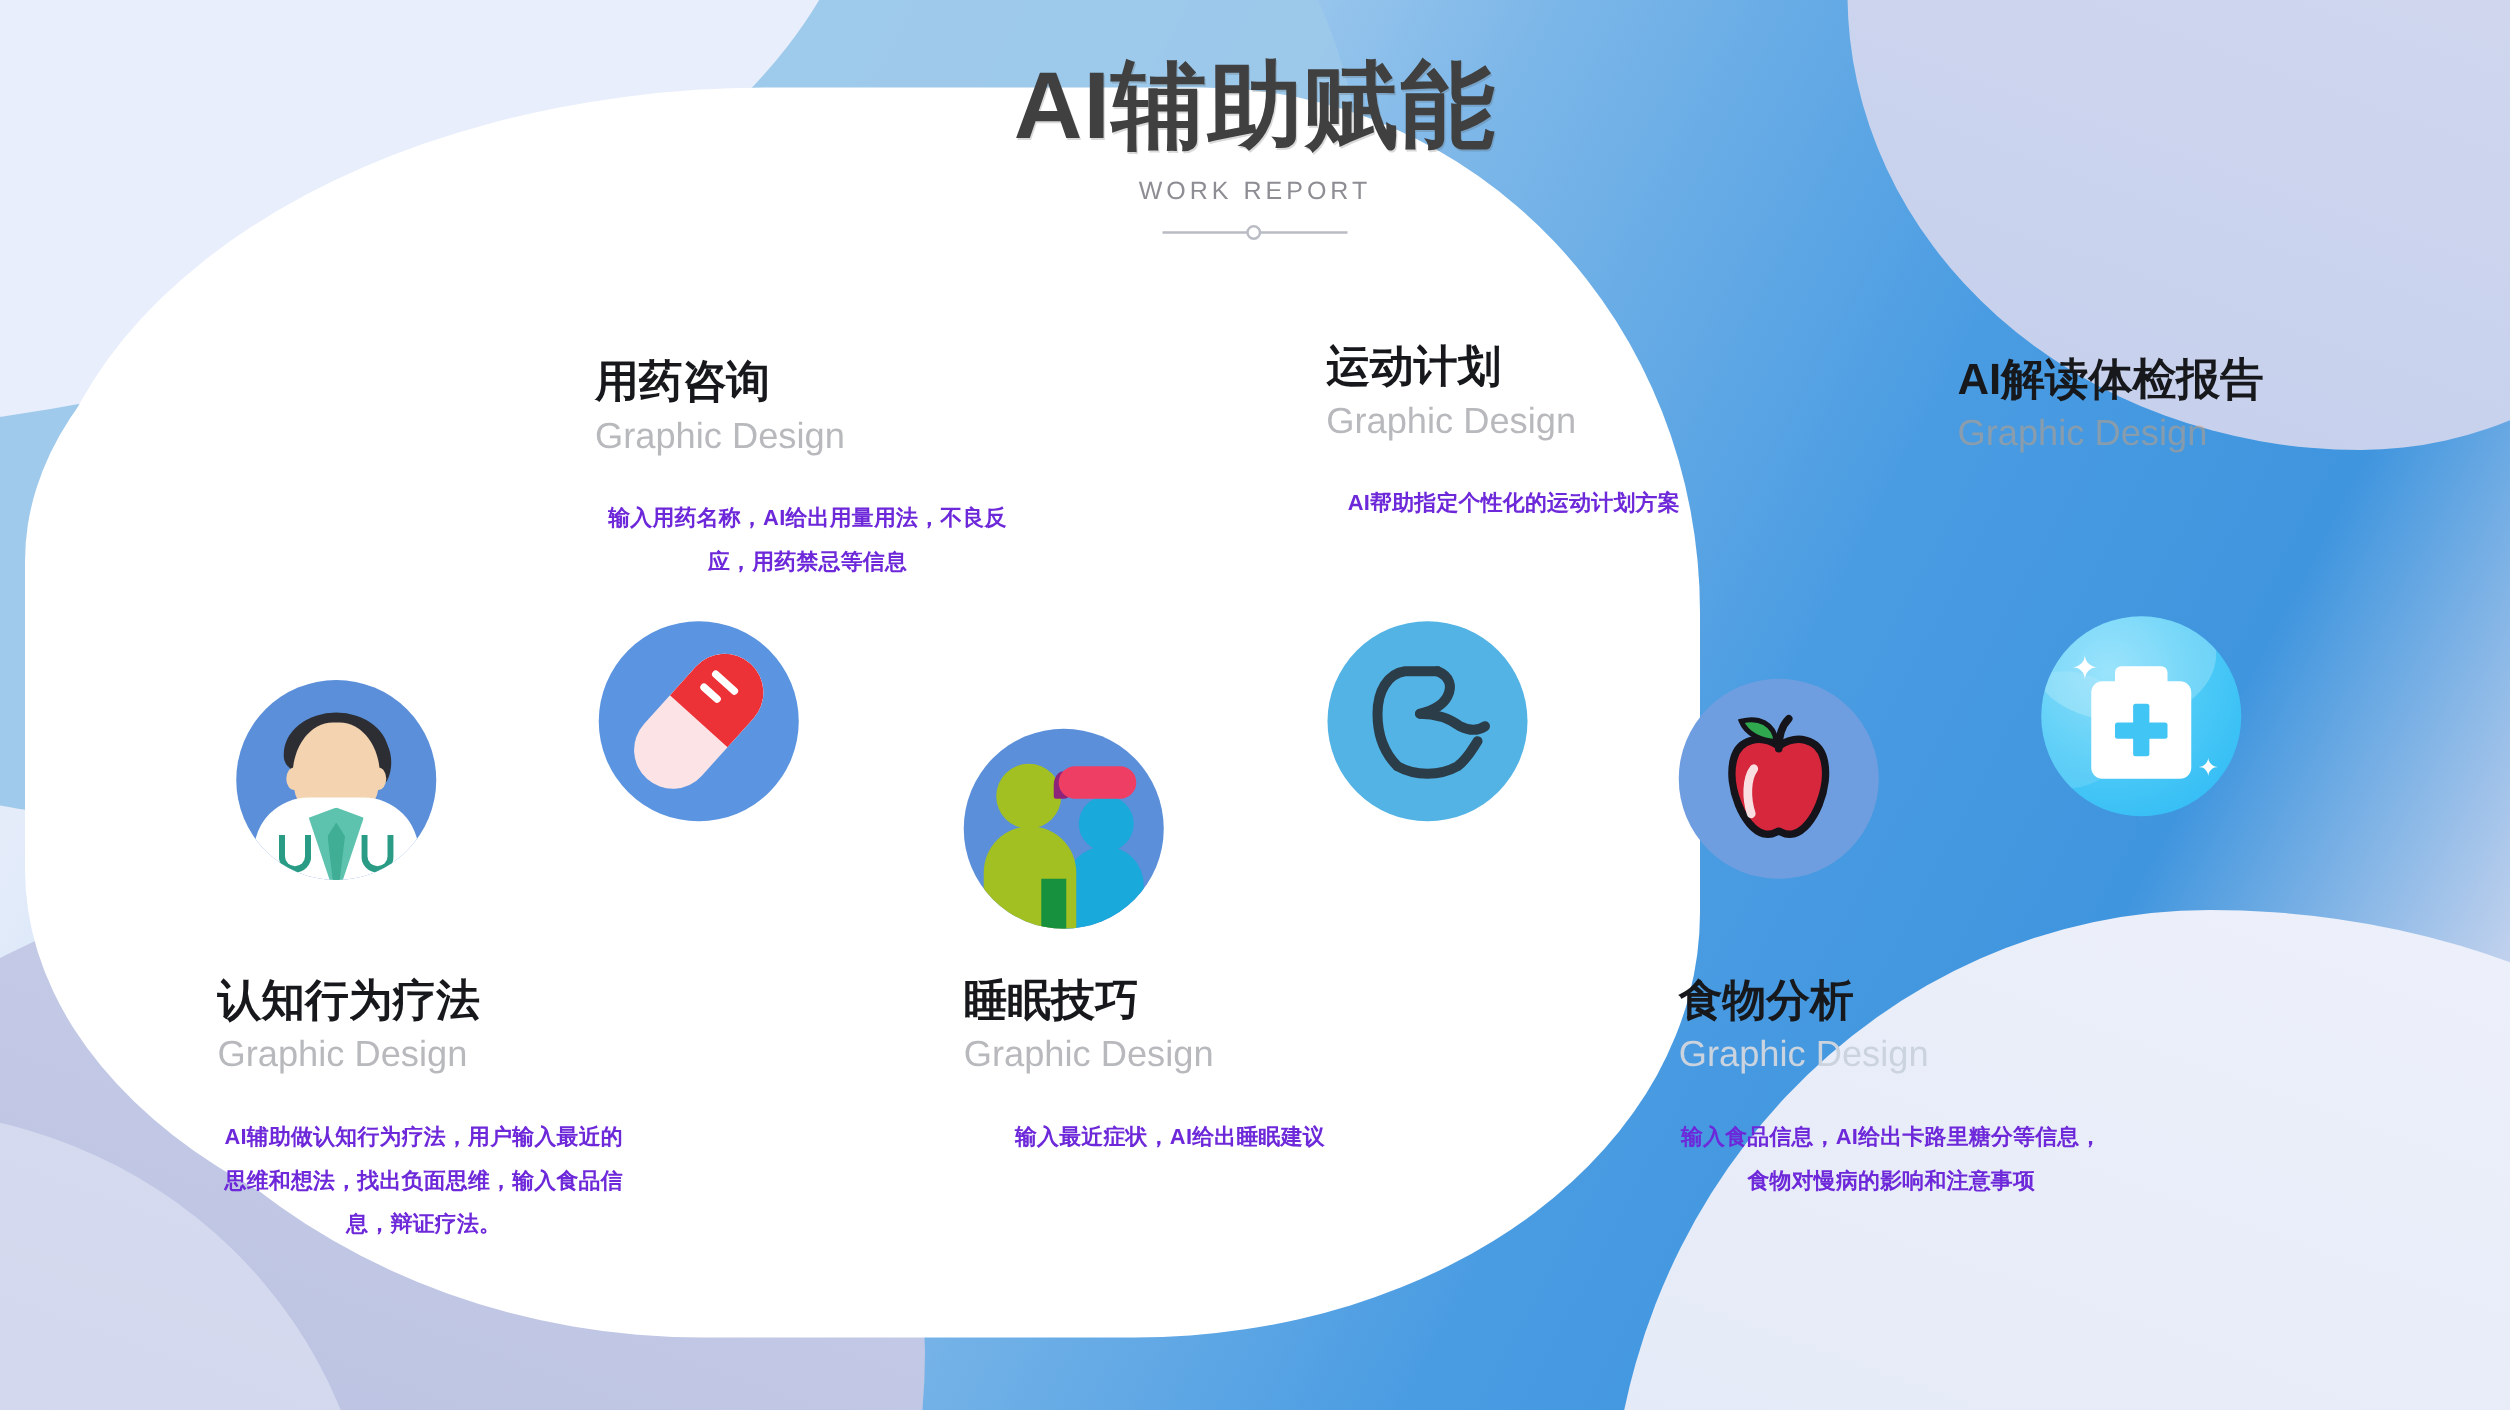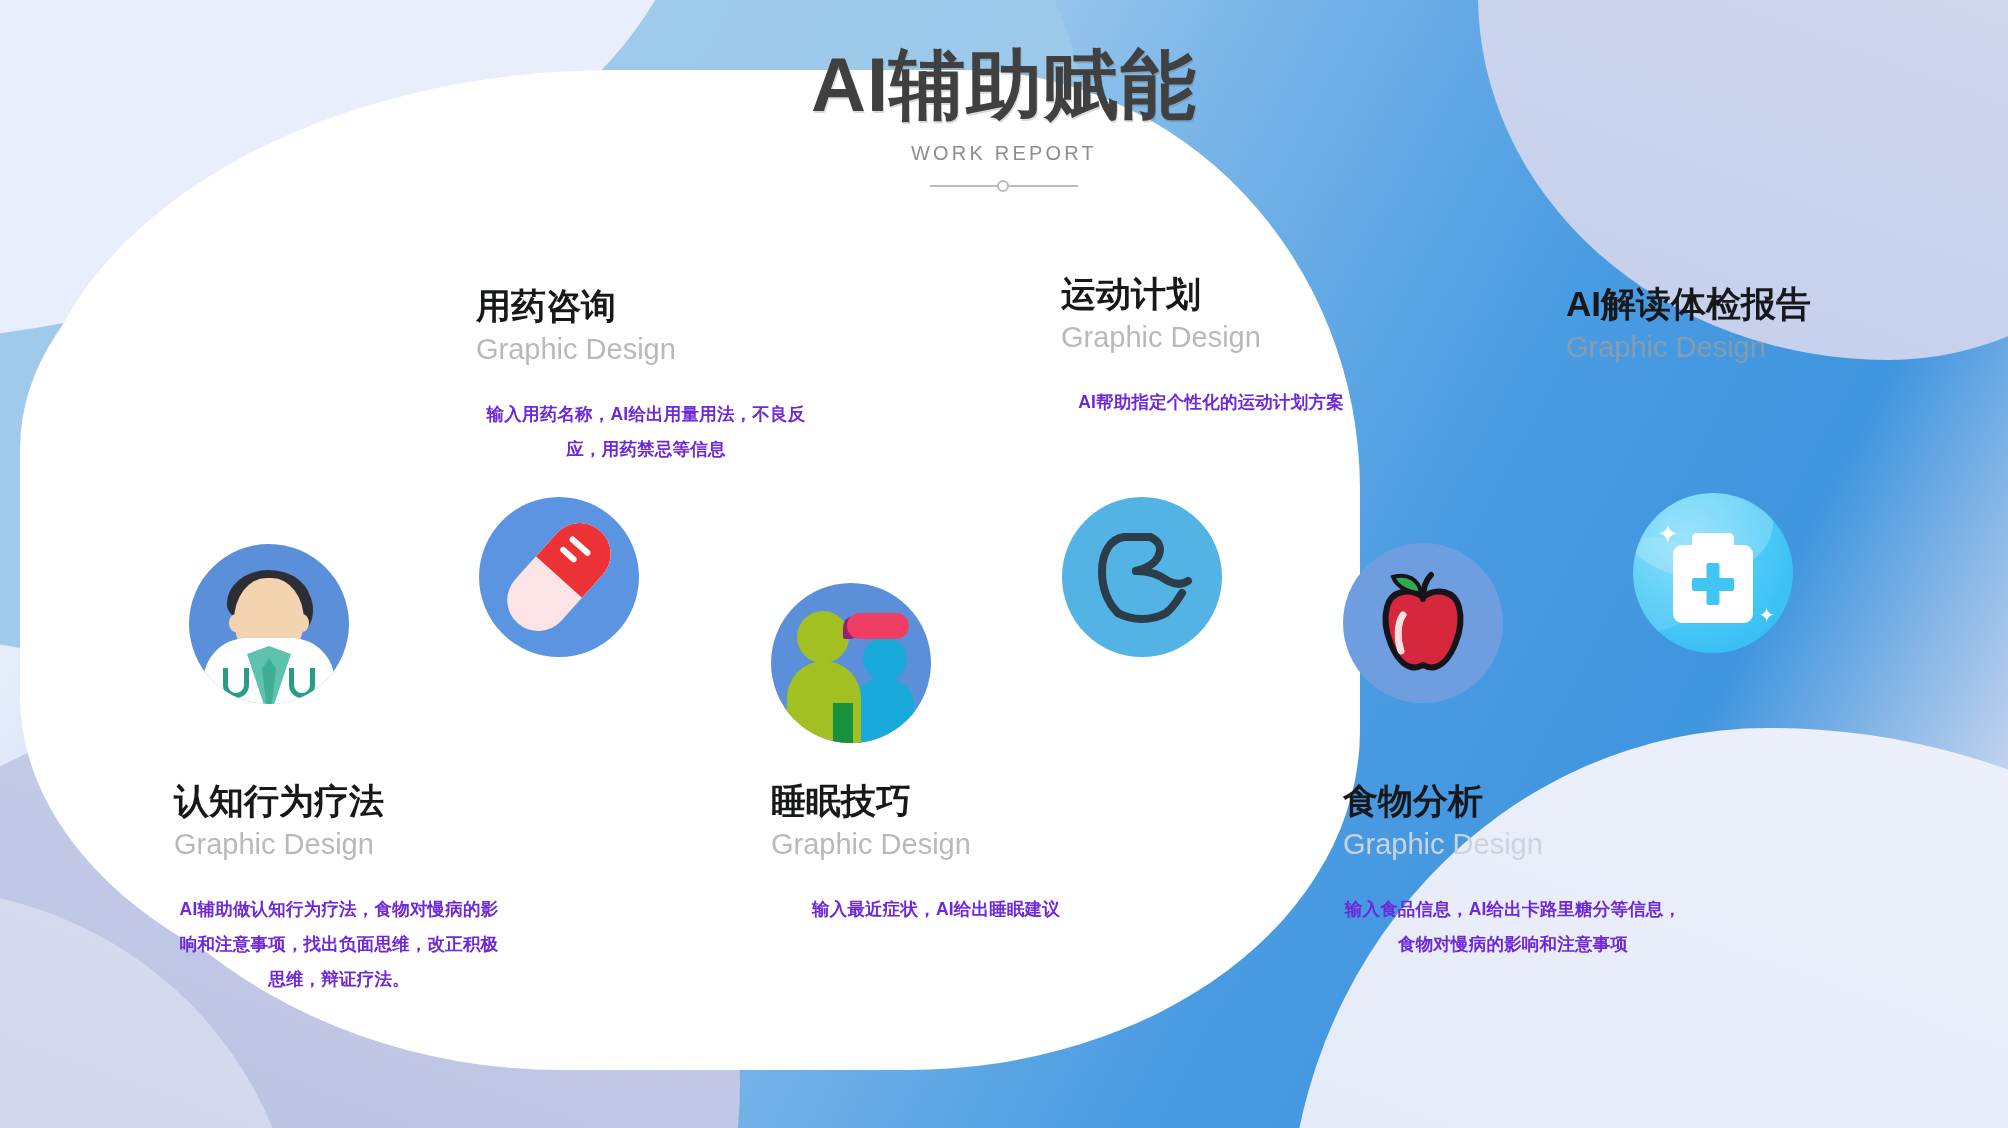--- a/index.html
+++ b/index.html
@@ -394,21 +394,21 @@
       <div class="coat"></div>
       <div class="shirt"></div>
       <div class="tie"></div>
       <div class="stetho-l"></div>
       <div class="stetho-r"></div>
     </div>
   </div>
   <div class="card" style="left:174px; top:780px; width:330px;">
     <div class="card-title">认知行为疗法</div>
     <div class="card-subtitle">Graphic Design</div>
-    <div class="card-body">AI辅助做认知行为疗法，食物对慢病的影响和注意事项，找出负面思维，改正积极思维，辩证疗法。</div>
+    <div class="card-body">AI辅助做认知行为疗法，用户输入最近的思维和想法，找出负面思维，输入食品信息，辩证疗法。</div>
   </div>
 
   <div class="card" style="left:476px; top:285px; width:340px;">
     <div class="card-title">用药咨询</div>
     <div class="card-subtitle">Graphic Design</div>
     <div class="card-body">输入用药名称，AI给出用量用法，不良反应，用药禁忌等信息</div>
   </div>
   <div class="icon-wrap" style="left:479px; top:497px;">
     <div class="icon-circle ic-pill">
       <div class="cap">

